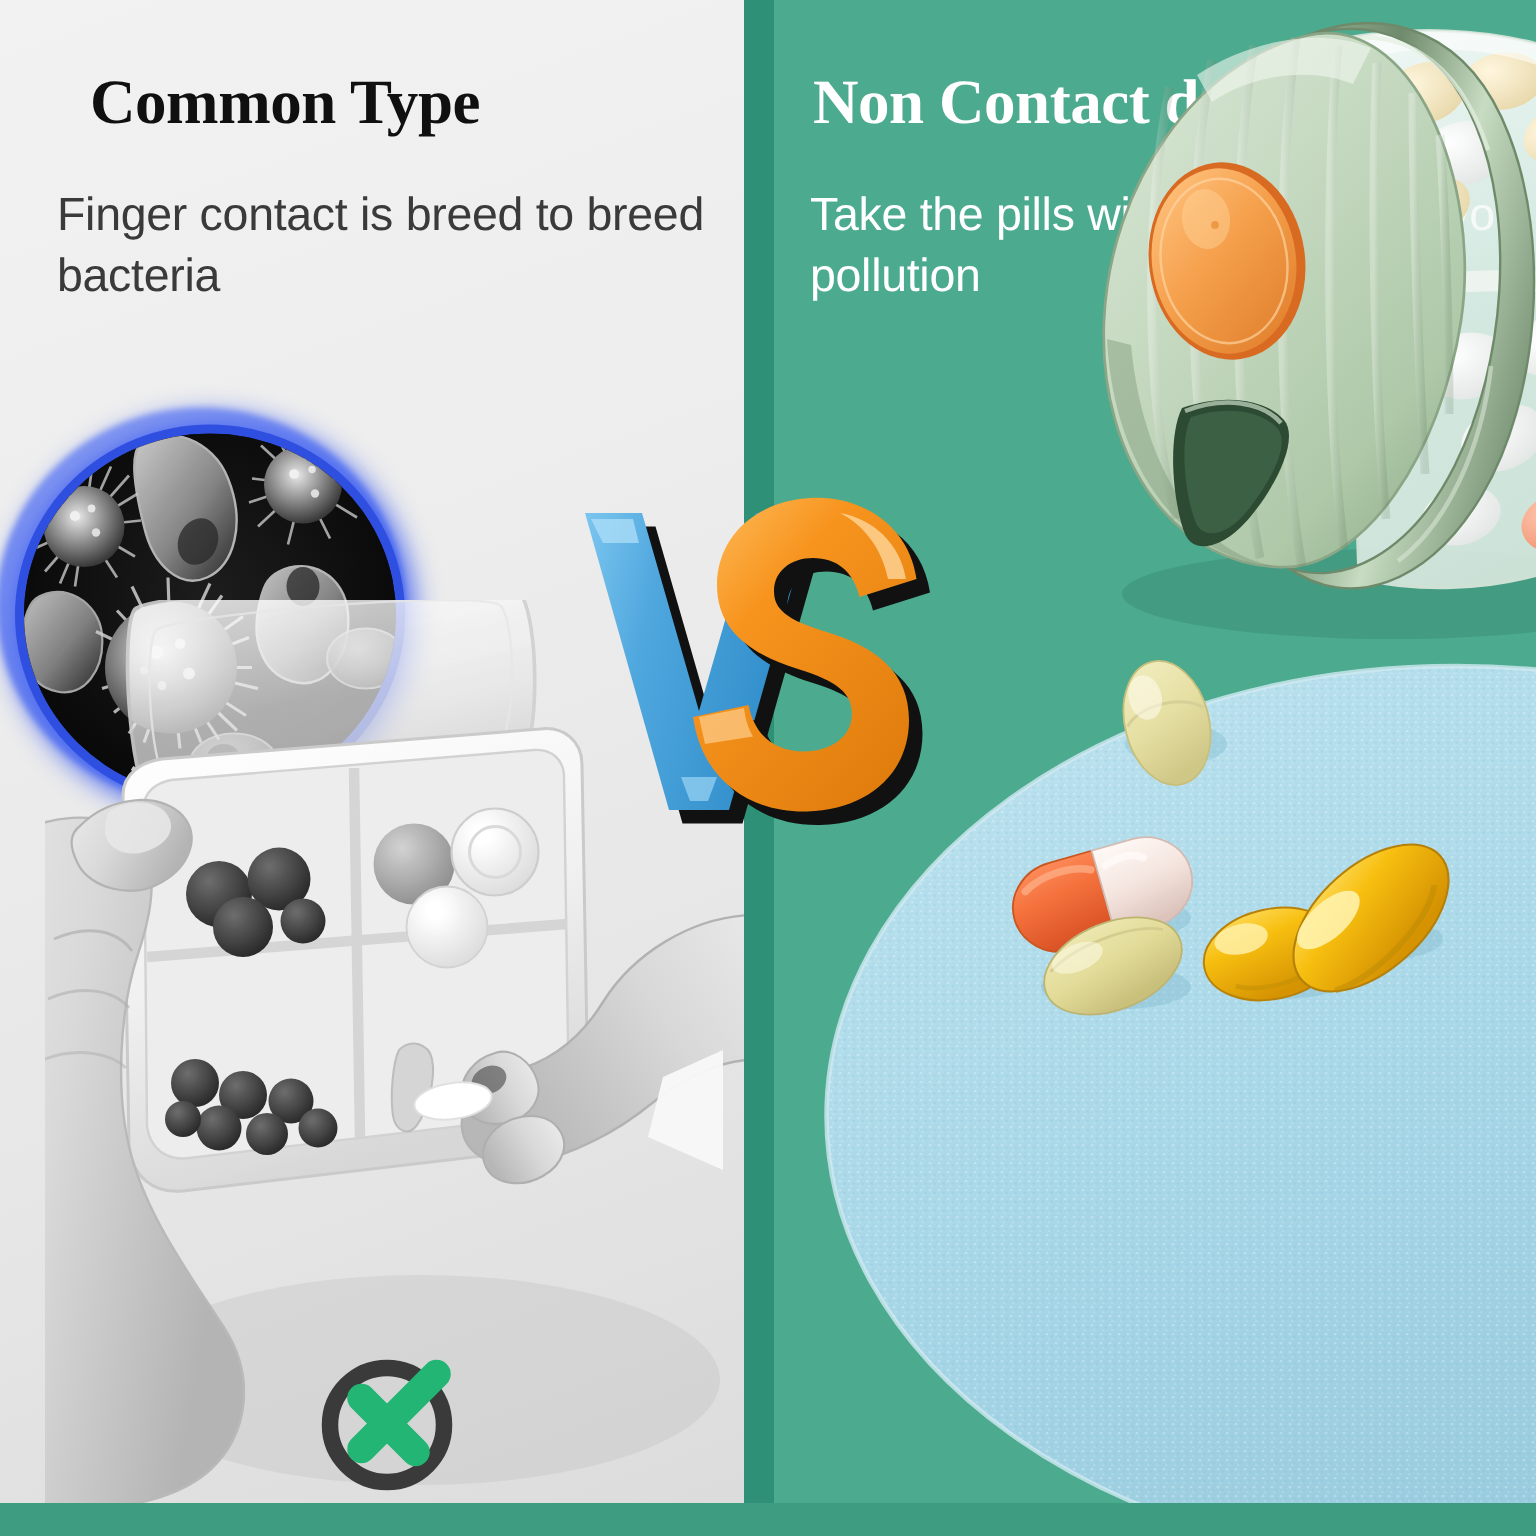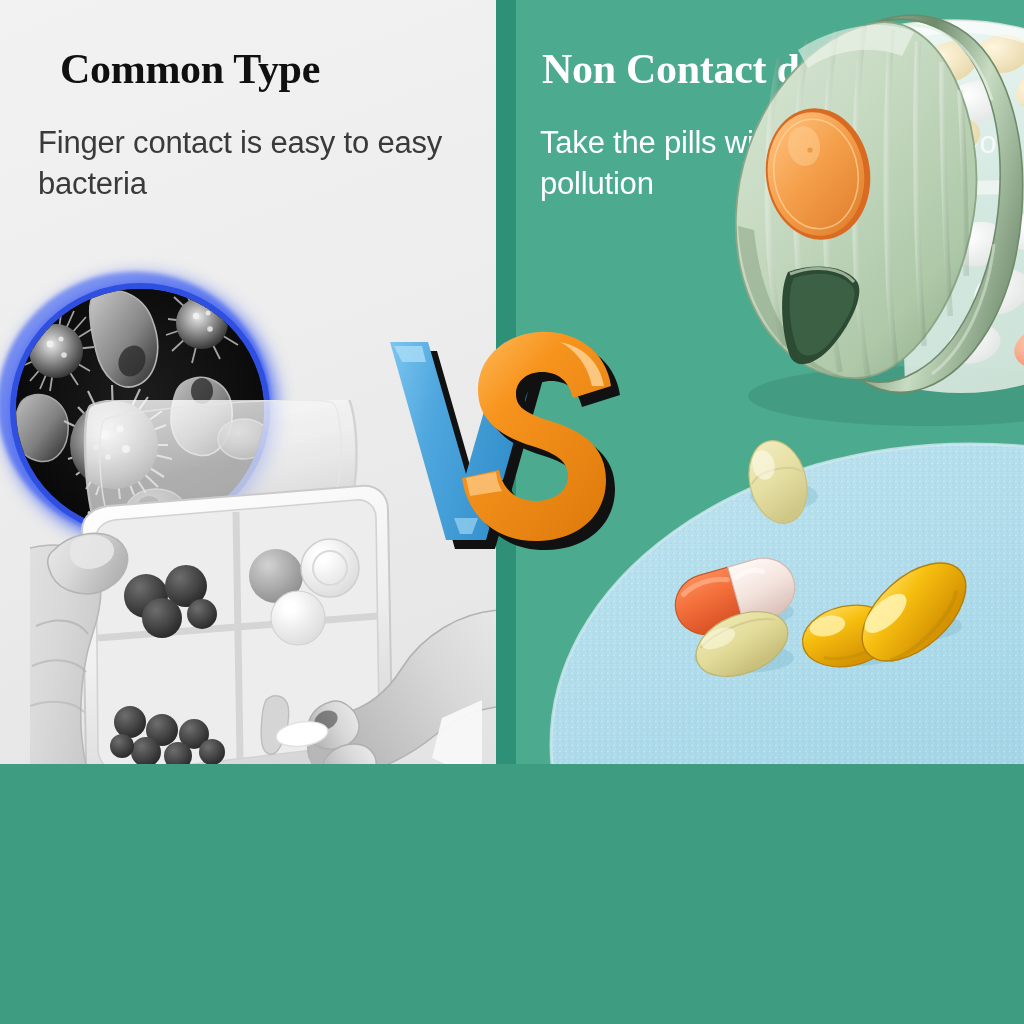--- a/index.html
+++ b/index.html
@@ -2,21 +2,21 @@
 <html><head>
 <meta charset="utf-8">
 <title>Pill Box Comparison</title>
 <style>
   html,body{margin:0;padding:0;}
   body{
     width:1024px;height:1024px;overflow:hidden;
     font-family:"Liberation Sans",sans-serif;
     background:#3E9C81;
   }
-  #stage{position:relative;width:1024px;height:764px;overflow:hidden;background:#3E9C81;}
+  #stage{position:relative;width:1024px;height:1024px;overflow:hidden;background:#3E9C81;}
 
   
   .panel{position:absolute;top:0;overflow:hidden;}
   #left-panel{left:0;width:496px;height:1002px;
     background:linear-gradient(160deg,#f2f2f2 0%,#ededed 38%,#e6e6e6 70%,#dcdcdc 100%);}
   #divider-strip{position:absolute;left:496px;top:0;width:20px;height:1002px;background:#2E9177;}
   #right-panel{left:516px;width:508px;height:1002px;background:#4CAA8E;}
   #bottom-bar{position:absolute;left:0;top:1002px;width:1024px;height:22px;background:#3E9C81;}
 
   
@@ -65,21 +65,21 @@
   #loose-pills svg{display:block;width:100%;height:100%;overflow:visible;}
 </style>
 </head>
 <body>
 
 <div id="stage">
 
   <div id="left-panel" class="panel">
 
     <div id="left-headline" class="headline">Common Type</div>
-    <div id="left-subline" class="subline">Finger contact is easy to easy bacteria</div>
+    <div id="left-subline" class="subline">Finger contact is breed to breed bacteria</div>
 
     <div id="bacteria-wrap">
       <div id="bacteria-glow"></div>
       <div id="bacteria-ring">
         <svg viewBox="0 0 248 242" xmlns="http://www.w3.org/2000/svg" aria-hidden="true">
           <defs>
             <radialGradient id="bgDark" cx="50%" cy="45%" r="70%">
               <stop offset="0%" stop-color="#1d1d1d"></stop>
               <stop offset="100%" stop-color="#030303"></stop>
             </radialGradient>

